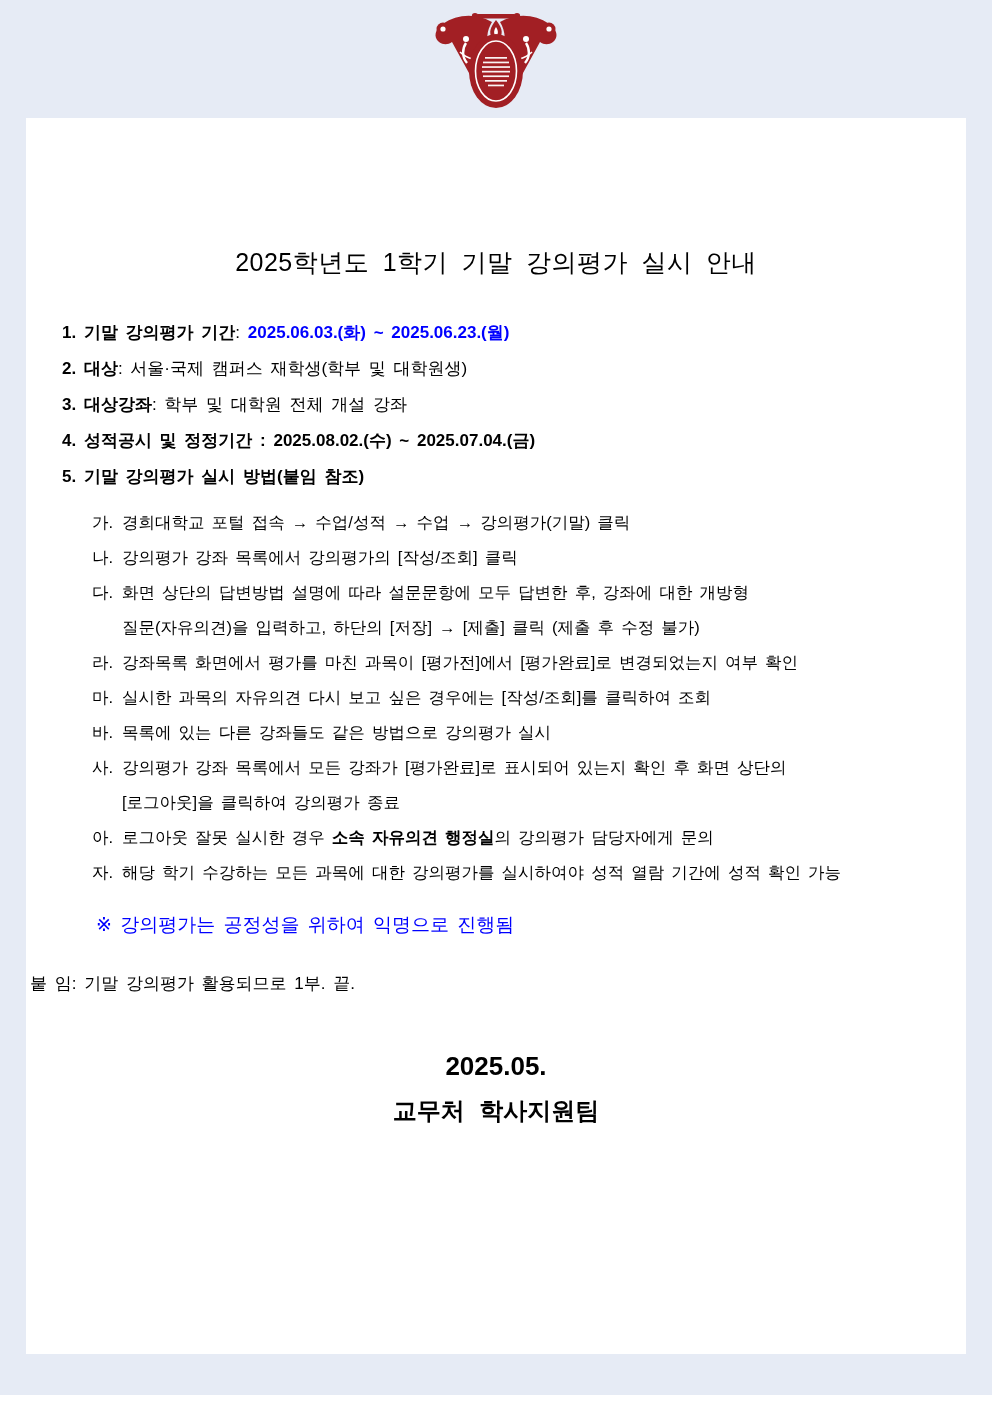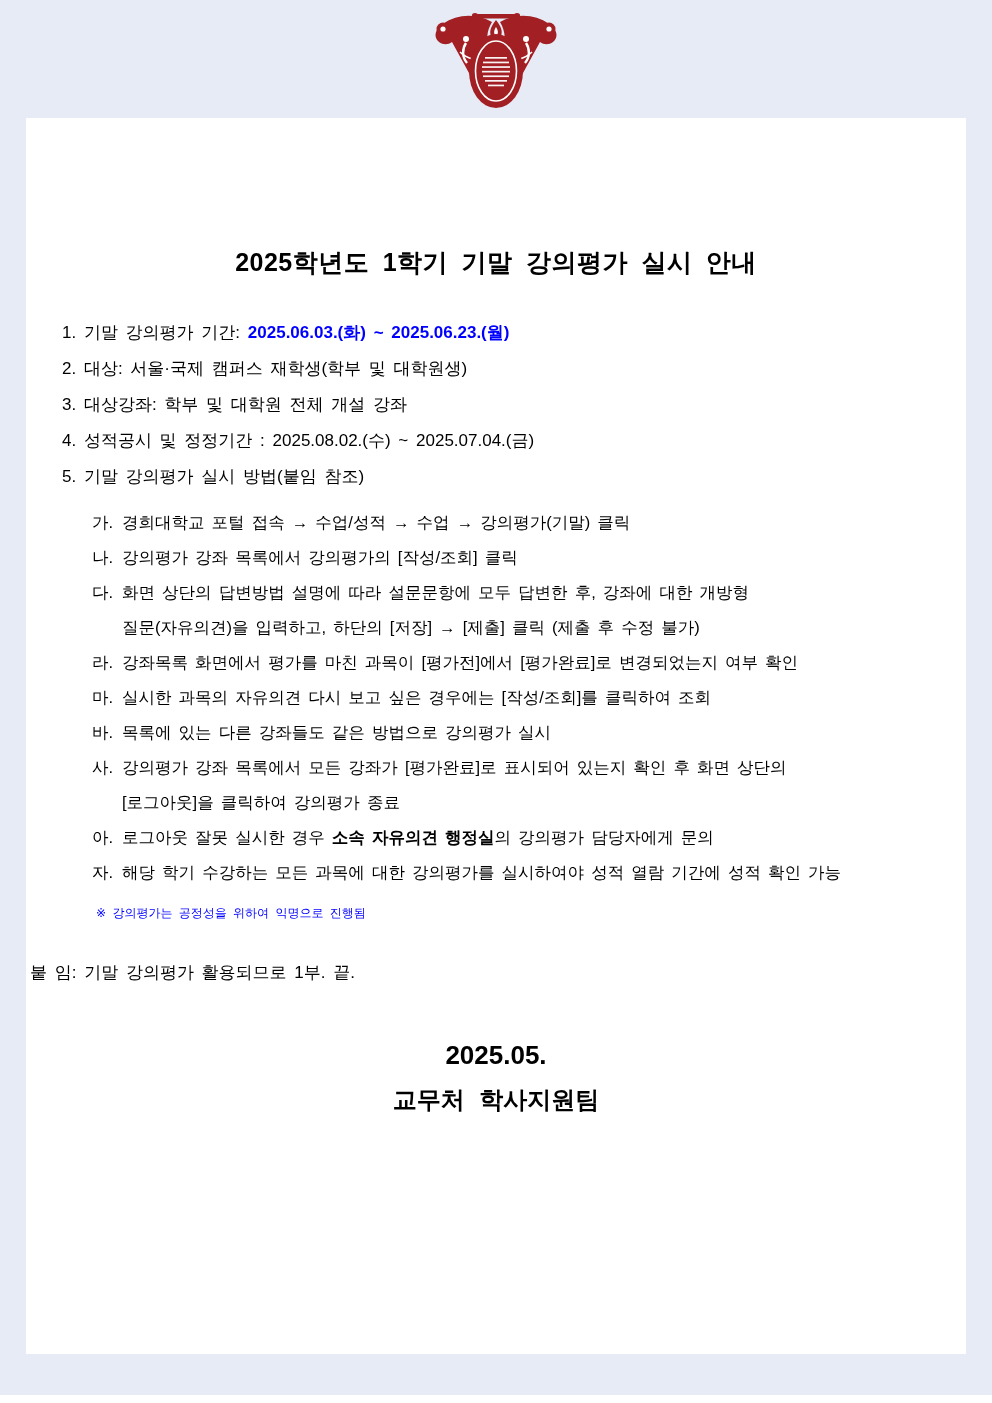--- a/index.html
+++ b/index.html
@@ -9,33 +9,33 @@
     --accent:#0000ff;
     --logo-red:#a21f24;
   }
   *{box-sizing:border-box;}
   html,body{margin:0;padding:0;}
   body{font-family:"Liberation Sans","DejaVu Sans",sans-serif;color:var(--text);background:#fff;}
   .stage{position:relative;width:992px;height:1403px;background:#ffffff;overflow:hidden;}
   .bg{position:absolute;left:0;top:0;width:992px;height:1395px;background:var(--page-bg);}
   .logo{position:absolute;left:50%;top:8px;transform:translateX(-50%);width:132px;height:102px;color:var(--logo-red);}
   .card{position:absolute;left:26px;top:118px;width:940px;height:1236px;background:var(--card-bg);padding:0 30px;}
-  .title{margin:128px 0 0;text-align:center;font-size:25px;font-weight:700;word-spacing:6px;letter-spacing:.5px;}
+  .title{margin:128px 0 0;text-align:center;font-size:25px;font-weight:400;word-spacing:6px;letter-spacing:.5px;}
   .intro{margin:46px 4px 0;font-size:17px;line-height:33px;text-align:justify;text-indent:26px;word-spacing:3.5px;}
   .items{margin:36px 0 0 6px;padding:0;list-style:none;}
   .item{font-size:17px;line-height:36px;word-spacing:3px;}
-  .item .b{font-weight:400;}
+  .item .b{font-weight:700;}
   .item .r{font-weight:400;}
   .item .v{font-weight:700;color:var(--accent);}
   .steps{margin:10px 0 0 36px;}
   .step{display:flex;font-size:16.5px;line-height:35px;word-spacing:2.5px;}
   .step .m{width:30px;flex:none;}
   .step .t{white-space:pre-line;flex:1;}
   .step .t .bold{font-weight:700;}
-  .note{margin:6px 0 0 40px;color:var(--accent);font-size:12px;line-height:35px;word-spacing:3px;}
+  .note{margin:17px 0 0 40px;color:var(--accent);font-size:19px;line-height:35px;word-spacing:3px;}
   .attach{margin:30px 0 0 -26px;font-size:17px;word-spacing:3px;}
   .f-date{margin-top:56px;text-align:center;font-weight:700;font-size:26px;}
   .f-team{margin-top:13px;text-align:center;font-weight:700;font-size:24px;word-spacing:8px;}
 </style>
 </head>
 <body>
 
 <div class="stage">
   <div class="bg"></div>
 

